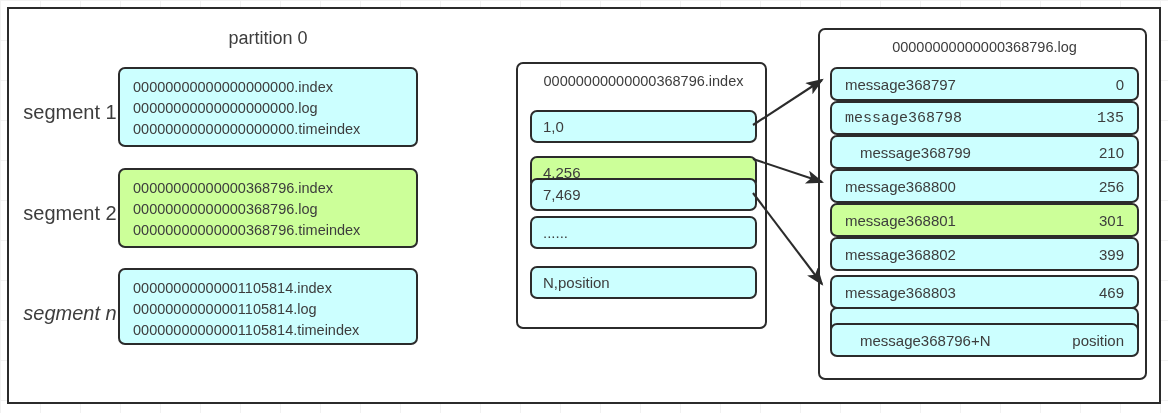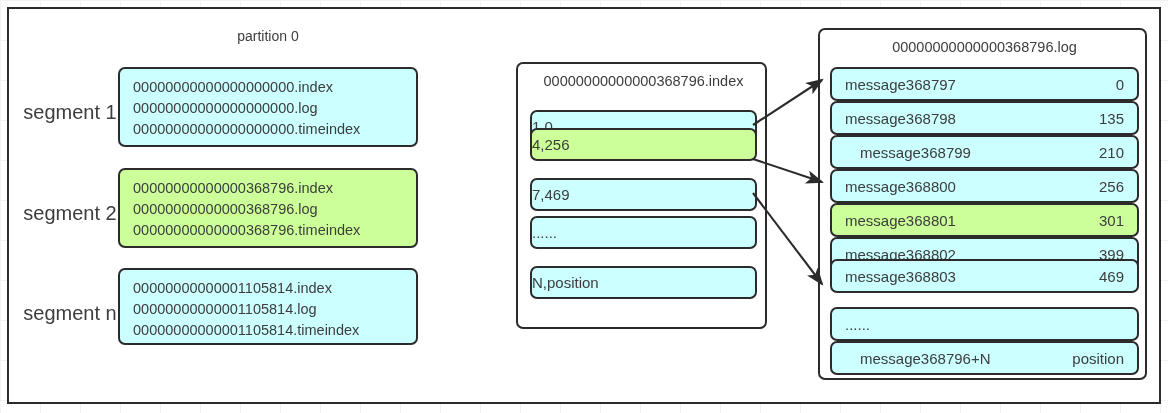--- a/index.html
+++ b/index.html
@@ -48,21 +48,21 @@
   .cyan { background: #ccffff; }
   .green { background: #ccff99; }
 
   
   .partition-title {
     position: absolute;
     left: 118px;
     top: 28px;
     width: 300px;
     text-align: center;
-    font-size: 14px;
+    font-size: 18px;
     color: #3d3d3d;
   }
 
   
   .seg-label {
     position: absolute;
     left: 22px;
     width: 96px;
     text-align: center;
     font-size: 20px;
@@ -103,20 +103,21 @@
   .index-row {
     position: absolute;
     left: 12px;
     width: 227px;
     height: 33px;
     border: 2px solid #2b2b2b;
     border-radius: 7px;
     box-sizing: border-box;
     display: flex;
     align-items: center;
+    padding-left: 11px;
     font-size: 15px;
     color: #3d3d3d;
   }
 
   
   .log-container {
     left: 818px;
     top: 28px;
     width: 329px;
     height: 352px;
@@ -178,83 +179,83 @@
     <div class="line">00000000000000000000.timeindex</div>
   </div>
 
   <div class="seg-label" style="top:202px;">segment 2</div>
   <div class="rbox seg-box green" style="top:168px;height:80px;">
     <div class="line">00000000000000368796.index</div>
     <div class="line">00000000000000368796.log</div>
     <div class="line">00000000000000368796.timeindex</div>
   </div>
 
-  <div class="seg-label" style="top:302px;">segment n</div>
+  <div class="seg-label" style="top:302px;font-style:italic;">segment n</div>
   <div class="rbox seg-box cyan" style="top:268px;height:77px;">
     <div class="line">00000000000001105814.index</div>
     <div class="line">00000000000001105814.log</div>
     <div class="line">00000000000001105814.timeindex</div>
   </div>
 
   <div class="rbox index-container">
     <div class="index-title">00000000000000368796.index</div>
 
     <div class="index-row cyan" style="top:46px;">
       <span>1,0</span>
     </div>
-    <div class="index-row green" style="top:64px;">
+    <div class="index-row green" style="top:92px;">
       <span>4,256</span>
     </div>
     <div class="index-row cyan" style="top:114px;">
       <span>7,469</span>
     </div>
     <div class="index-row cyan" style="top:152px;">
       <span class="ellipsis-text">......</span>
     </div>
     <div class="index-row cyan" style="top:190px;margin-top:12px;">
       <span>N,position</span>
     </div>
   </div>
 
   <div class="rbox log-container">
     <div class="log-title">00000000000000368796.log</div>
 
     <div class="log-row cyan" style="top:37px;">
       <span class="msg">message368797</span>
       <span class="pos">0</span>
     </div>
-    <div class="log-row cyan" style="top:71px;">
+    <div class="log-row cyan" style="top:71px;font-family:Liberation Mono, monospace;">
       <span class="msg">message368798</span>
       <span class="pos">135</span>
     </div>
     <div class="log-row cyan" style="top:105px;padding-left:28px;">
       <span class="msg">message368799</span>
       <span class="pos">210</span>
     </div>
     <div class="log-row cyan" style="top:139px;">
       <span class="msg">message368800</span>
       <span class="pos">256</span>
     </div>
     <div class="log-row green" style="top:173px;">
       <span class="msg">message368801</span>
       <span class="pos">301</span>
     </div>
     <div class="log-row cyan" style="top:207px;">
       <span class="msg">message368802</span>
       <span class="pos">399</span>
     </div>
-    <div class="log-row cyan" style="top:229px;">
+    <div class="log-row cyan" style="top:245px;">
       <span class="msg">message368803</span>
       <span class="pos">469</span>
     </div>
     <div class="log-row cyan" style="top:277px;">
       <span class="msg ellipsis-text">......</span>
       <span class="pos"></span>
     </div>
-    <div class="log-row cyan" style="top:311px;padding-left:28px;">
+    <div class="log-row cyan" style="top:293px;padding-left:28px;">
       <span class="msg">message368796+N</span>
       <span class="pos">position</span>
     </div>
   </div>
 
   <svg class="arrows" viewBox="0 0 1168 413" xmlns="http://www.w3.org/2000/svg">
     <defs>
       <marker id="ah" markerWidth="9" markerHeight="9" refX="7.5" refY="3.2" orient="auto" markerUnits="strokeWidth">
         <path d="M0,0 L8.5,3.2 L0,6.4 L2,3.2 Z" fill="#2b2b2b"></path>
       </marker>

